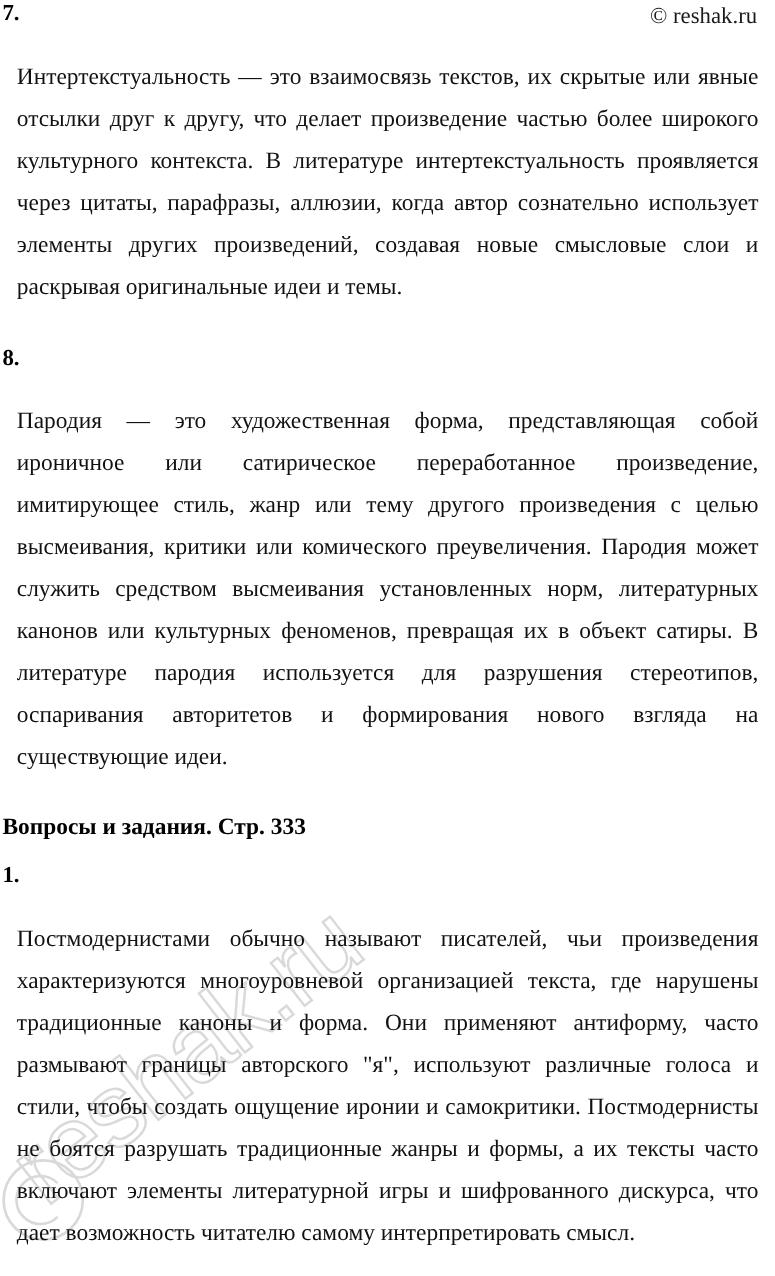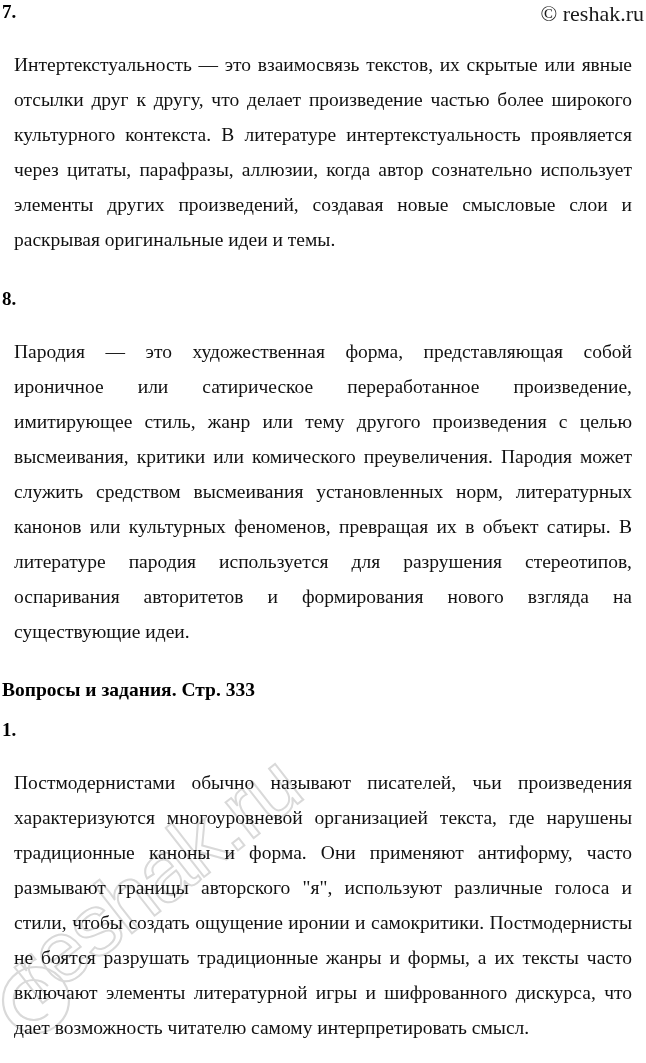--- a/index.html
+++ b/index.html
@@ -49,24 +49,24 @@
 
   
   #page {
     position: relative;
     z-index: 2;
     padding: 0;
   }
 
   .copyright {
     position: absolute;
-    right: 2px;
+    right: 15px;
     top: 2px;
     font-family: "Liberation Serif", "DejaVu Serif", serif;
-    font-size: 22px;
+    font-size: 19px;
     line-height: 24px;
     color: #1a1a1a;
     white-space: nowrap;
   }
 
   .content {
     position: absolute;
     left: 2px;
     top: 0;
     width: 642px;

